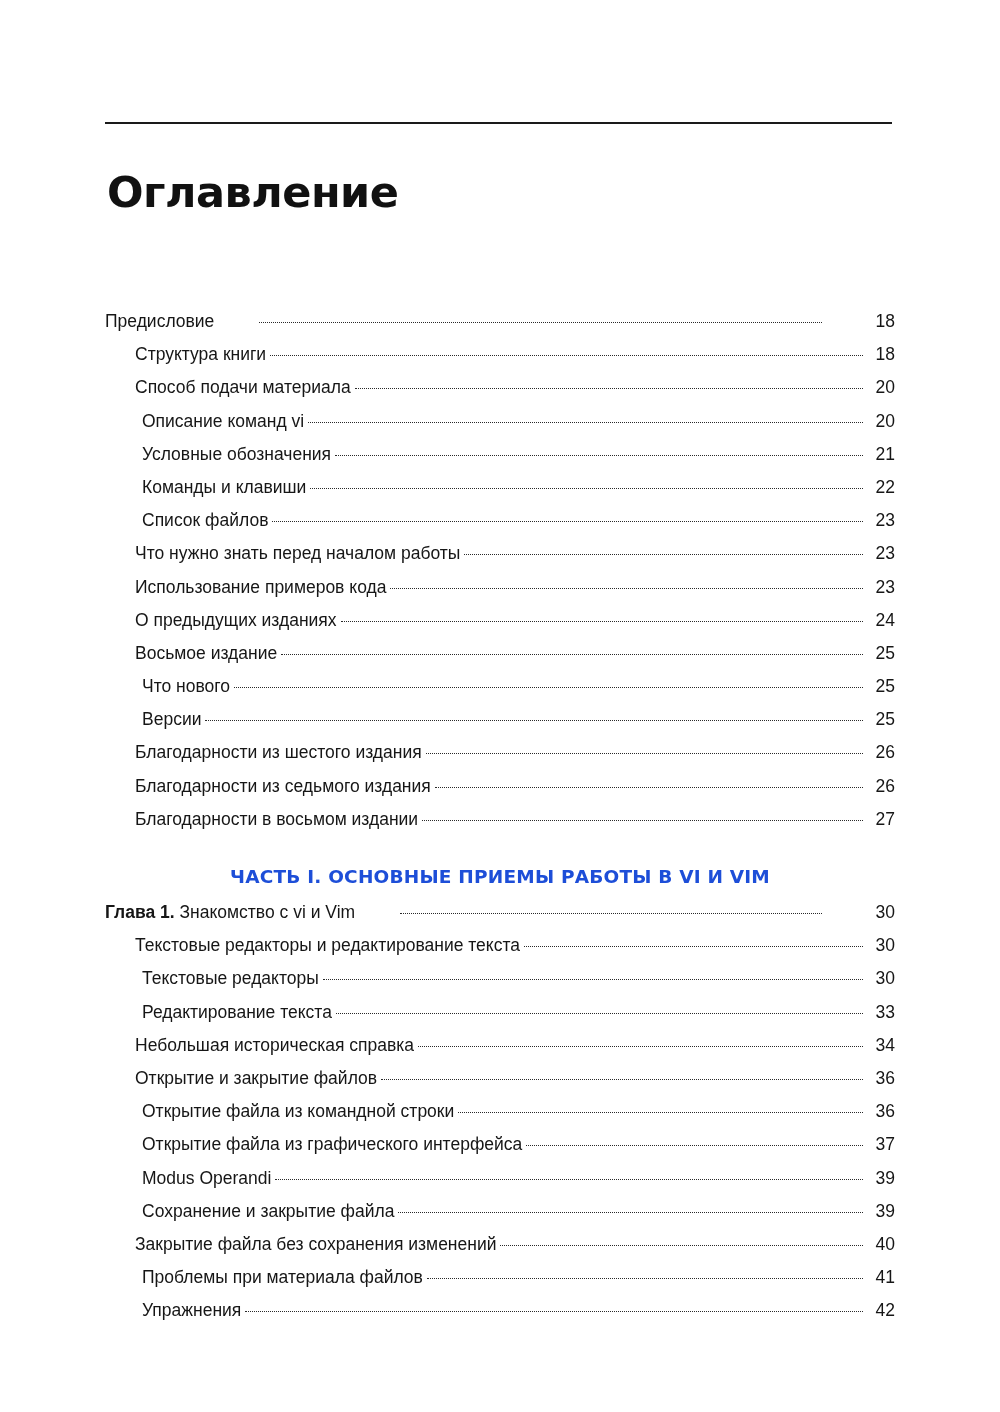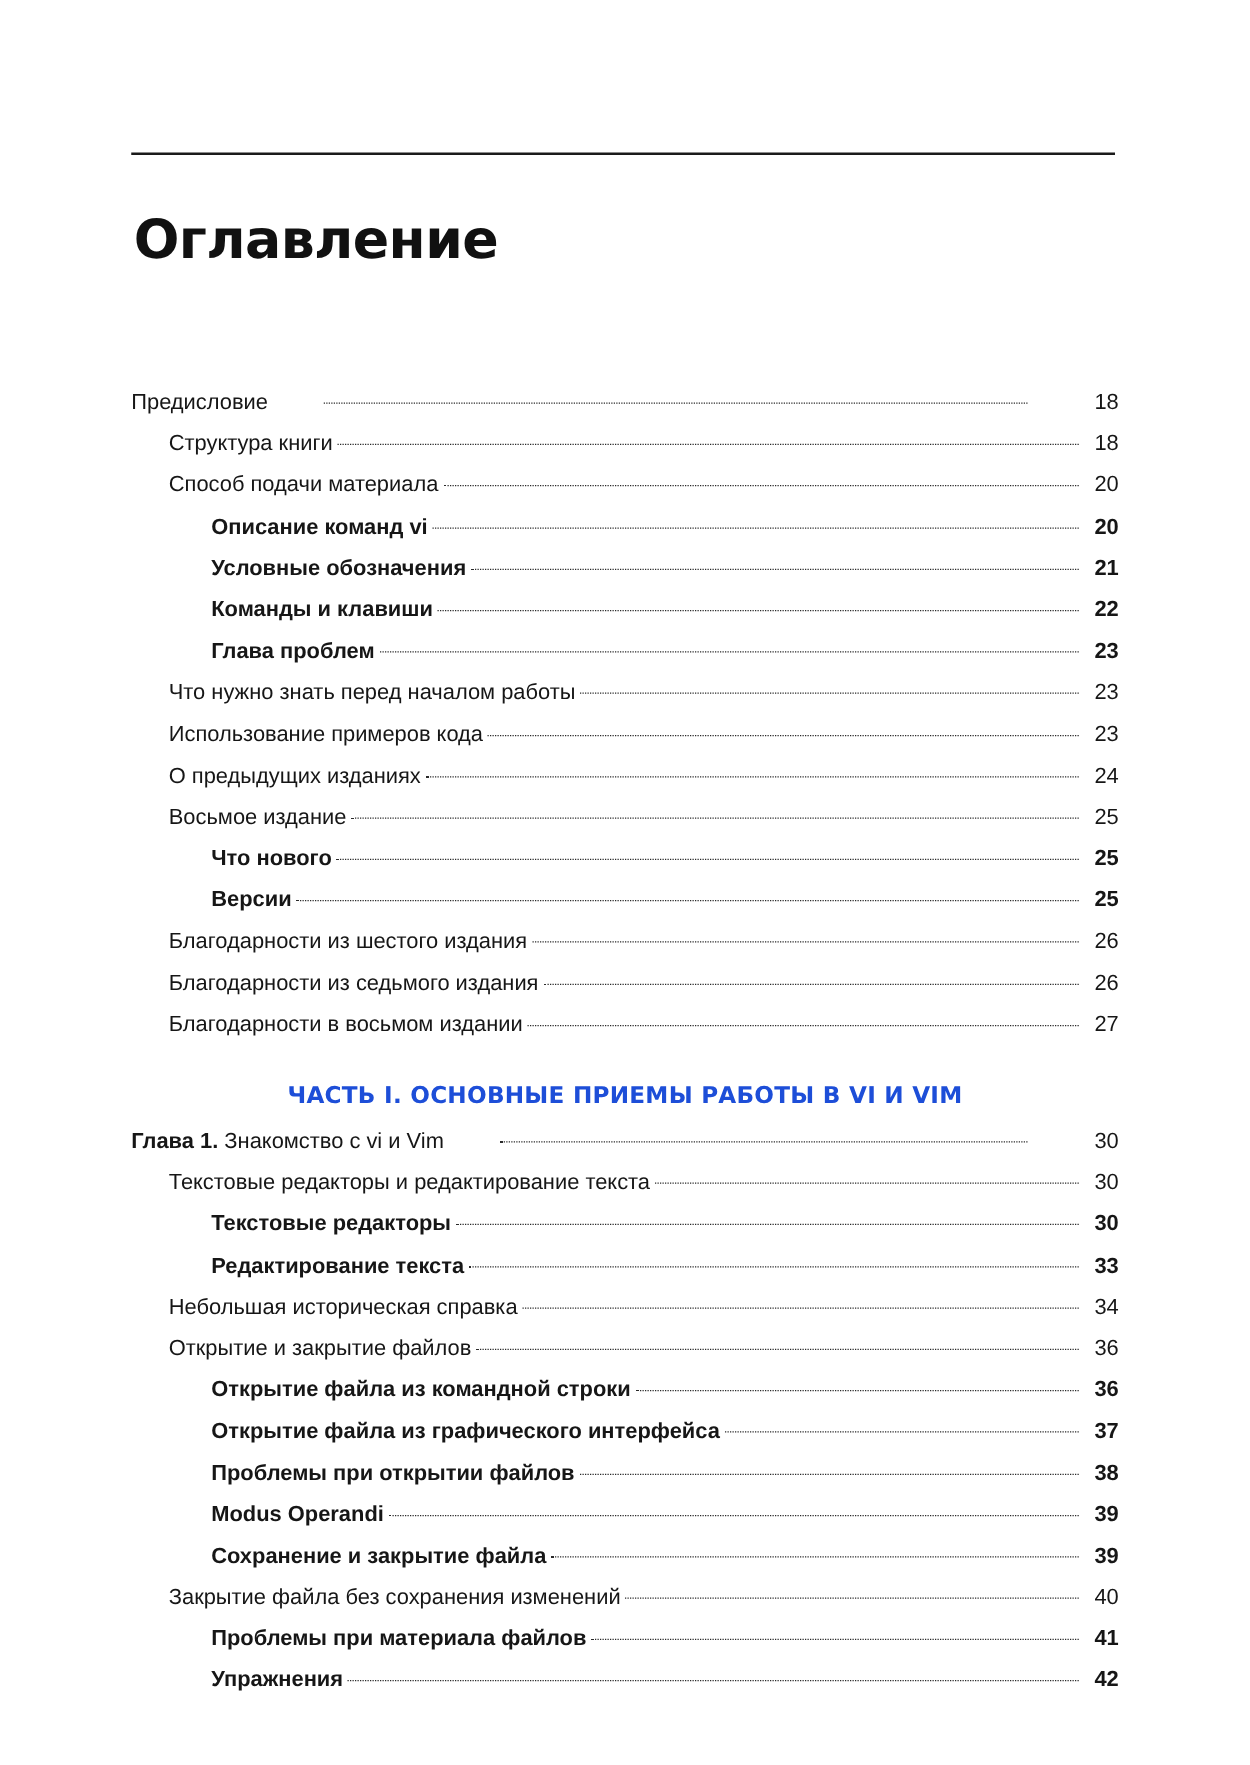--- a/index.html
+++ b/index.html
@@ -68,21 +68,21 @@
     height: 0;
   }
   .toc-entry .page-num {
     white-space: nowrap;
     padding-left: 5px;
     text-align: right;
     min-width: 26px;
   }
   .lvl-0 { margin-left: 0px; gap: 41px; }
   .lvl-1 { margin-left: 30px; }
-  .lvl-2 { margin-left: 64px; font-weight: bold; }
+  .lvl-2 { margin-left: 37px; }
 
   .part-title {
     text-align: center;
     font-size: 18.5px;
     font-weight: bold;
     letter-spacing: 0.2px;
     color: #1d4ed8;
     margin-top: 22px;
     margin-bottom: 17px;
     font-family: "DejaVu Sans", sans-serif;
@@ -123,21 +123,21 @@
           <span class="label">Условные обозначения</span>
           <span class="leader"></span>
           <span class="page-num">21</span>
         </div>
         <div class="toc-entry lvl-2">
           <span class="label">Команды и клавиши</span>
           <span class="leader"></span>
           <span class="page-num">22</span>
         </div>
         <div class="toc-entry lvl-2">
-          <span class="label">Глава проблем</span>
+          <span class="label">Список файлов</span>
           <span class="leader"></span>
           <span class="page-num">23</span>
         </div>
         <div class="toc-entry lvl-1">
           <span class="label">Что нужно знать перед началом работы</span>
           <span class="leader"></span>
           <span class="page-num">23</span>
         </div>
         <div class="toc-entry lvl-1">
           <span class="label">Использование примеров кода</span>
@@ -218,25 +218,20 @@
           <span class="label">Открытие файла из командной строки</span>
           <span class="leader"></span>
           <span class="page-num">36</span>
         </div>
         <div class="toc-entry lvl-2">
           <span class="label">Открытие файла из графического интерфейса</span>
           <span class="leader"></span>
           <span class="page-num">37</span>
         </div>
         <div class="toc-entry lvl-2">
-          <span class="label">Проблемы при открытии файлов</span>
-          <span class="leader"></span>
-          <span class="page-num">38</span>
-        </div>
-        <div class="toc-entry lvl-2">
           <span class="label">Modus Operandi</span>
           <span class="leader"></span>
           <span class="page-num">39</span>
         </div>
         <div class="toc-entry lvl-2">
           <span class="label">Сохранение и закрытие файла</span>
           <span class="leader"></span>
           <span class="page-num">39</span>
         </div>
         <div class="toc-entry lvl-1">

